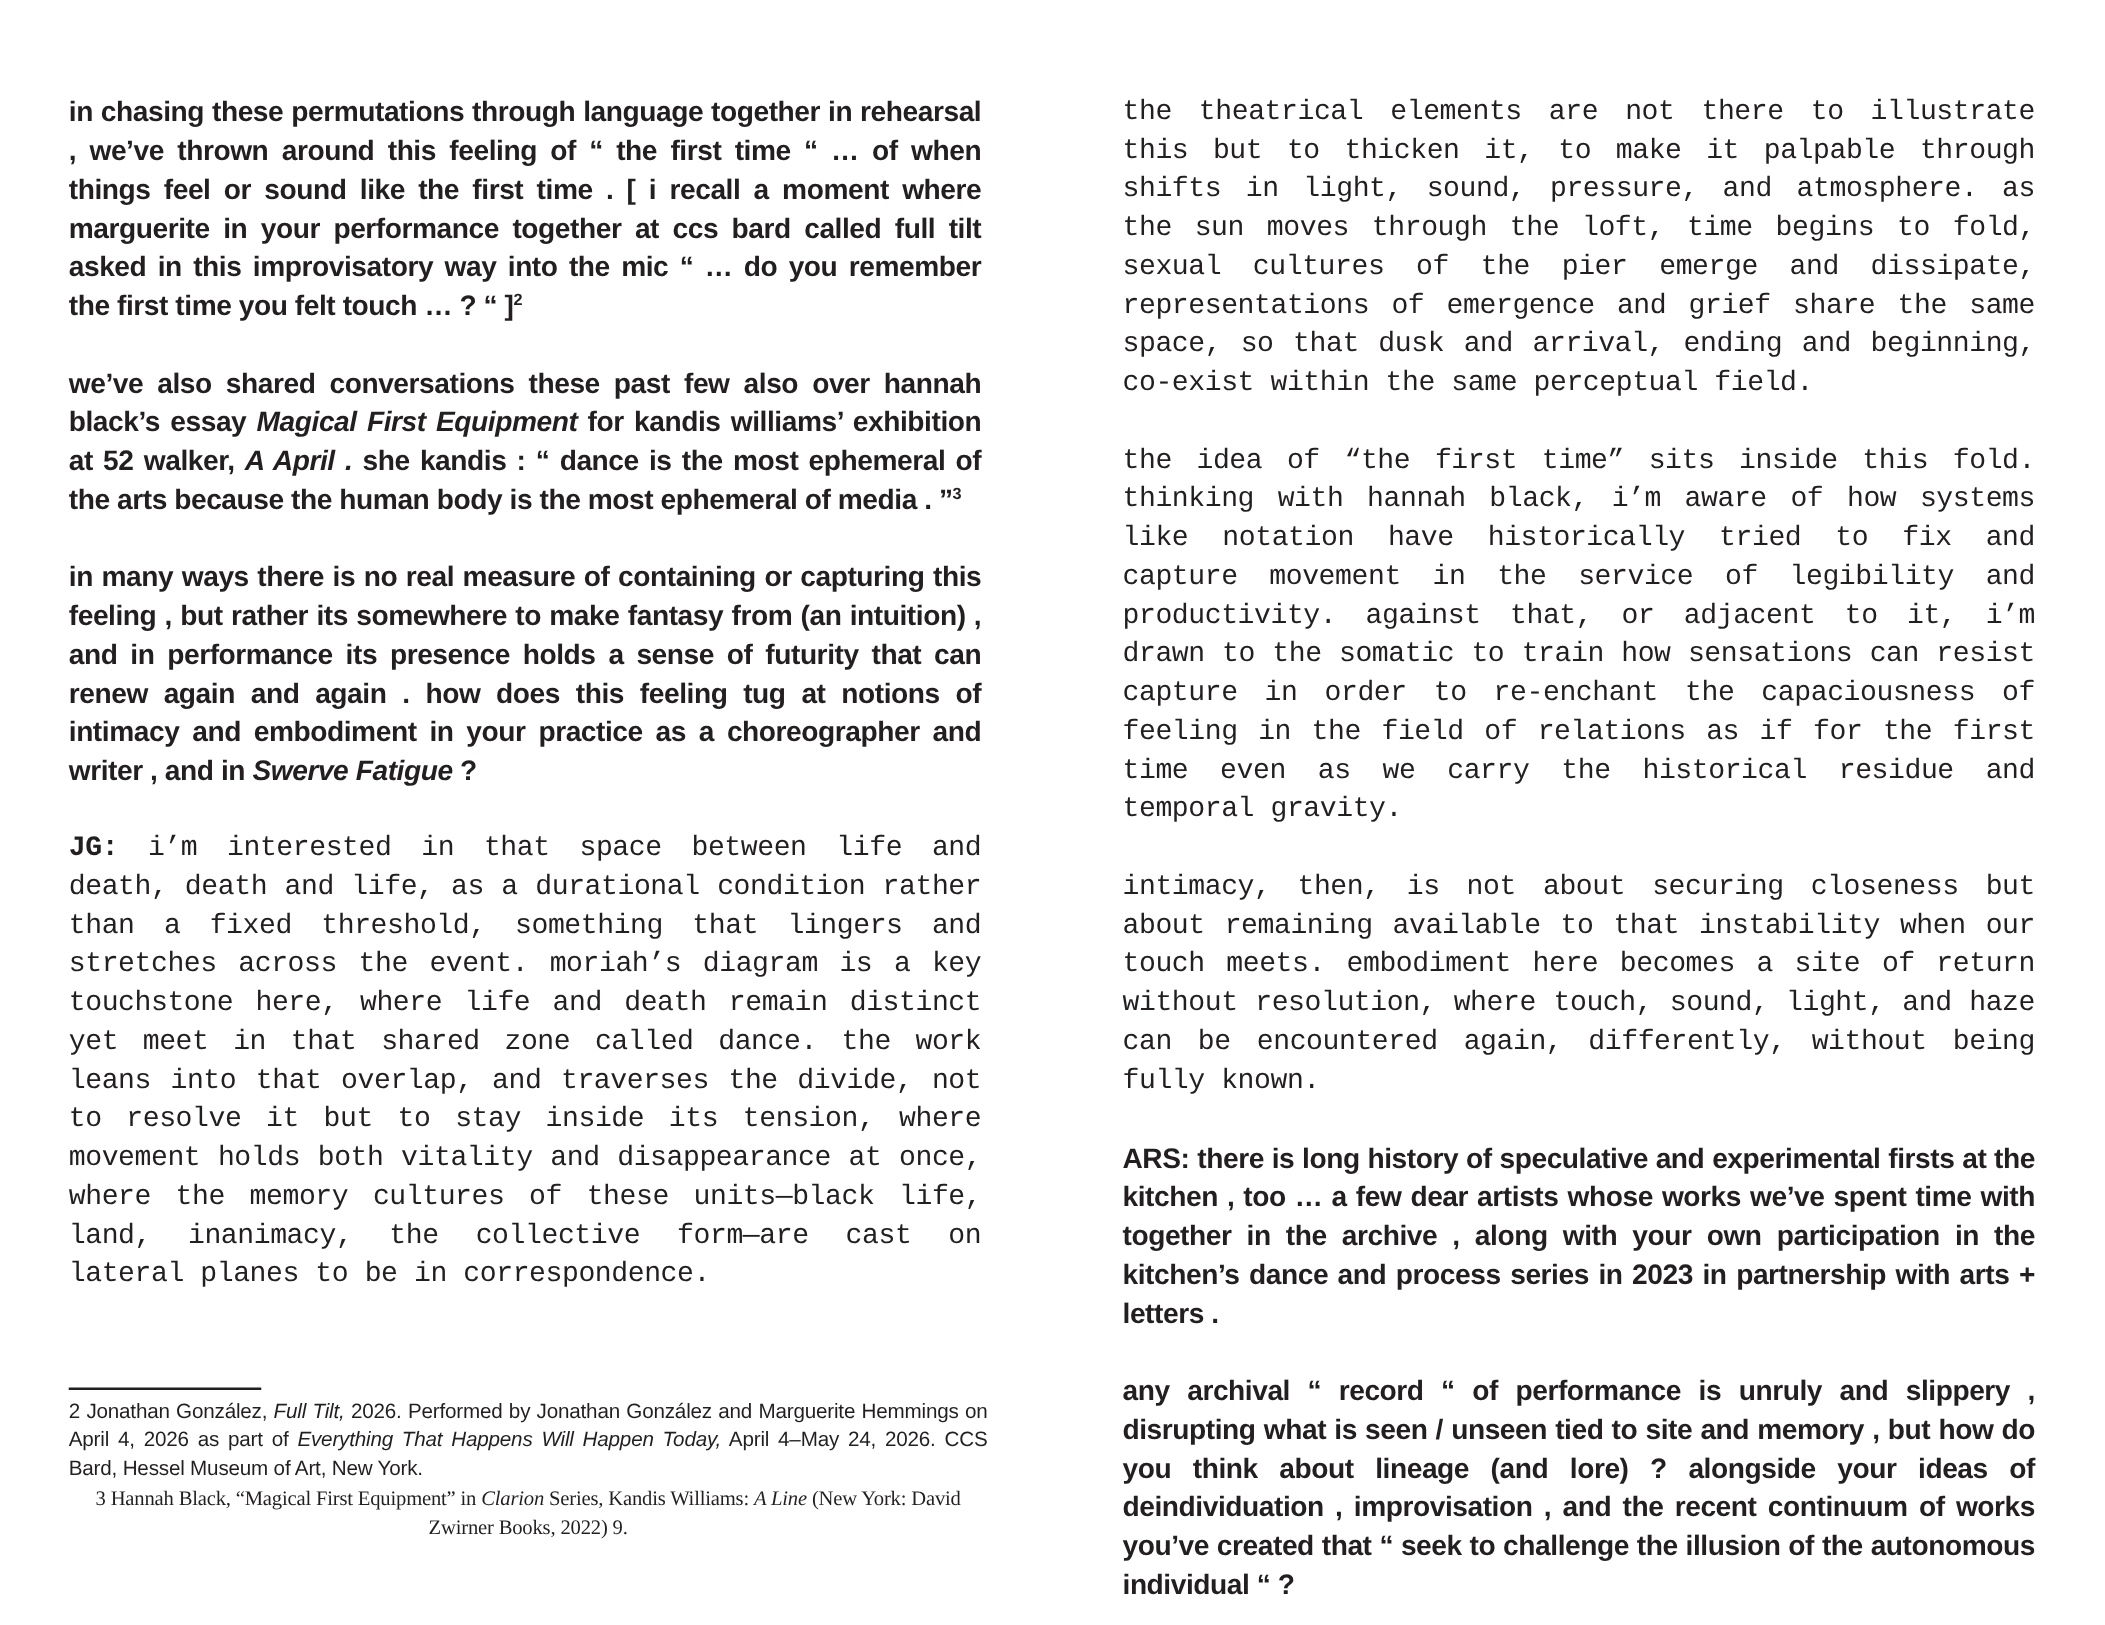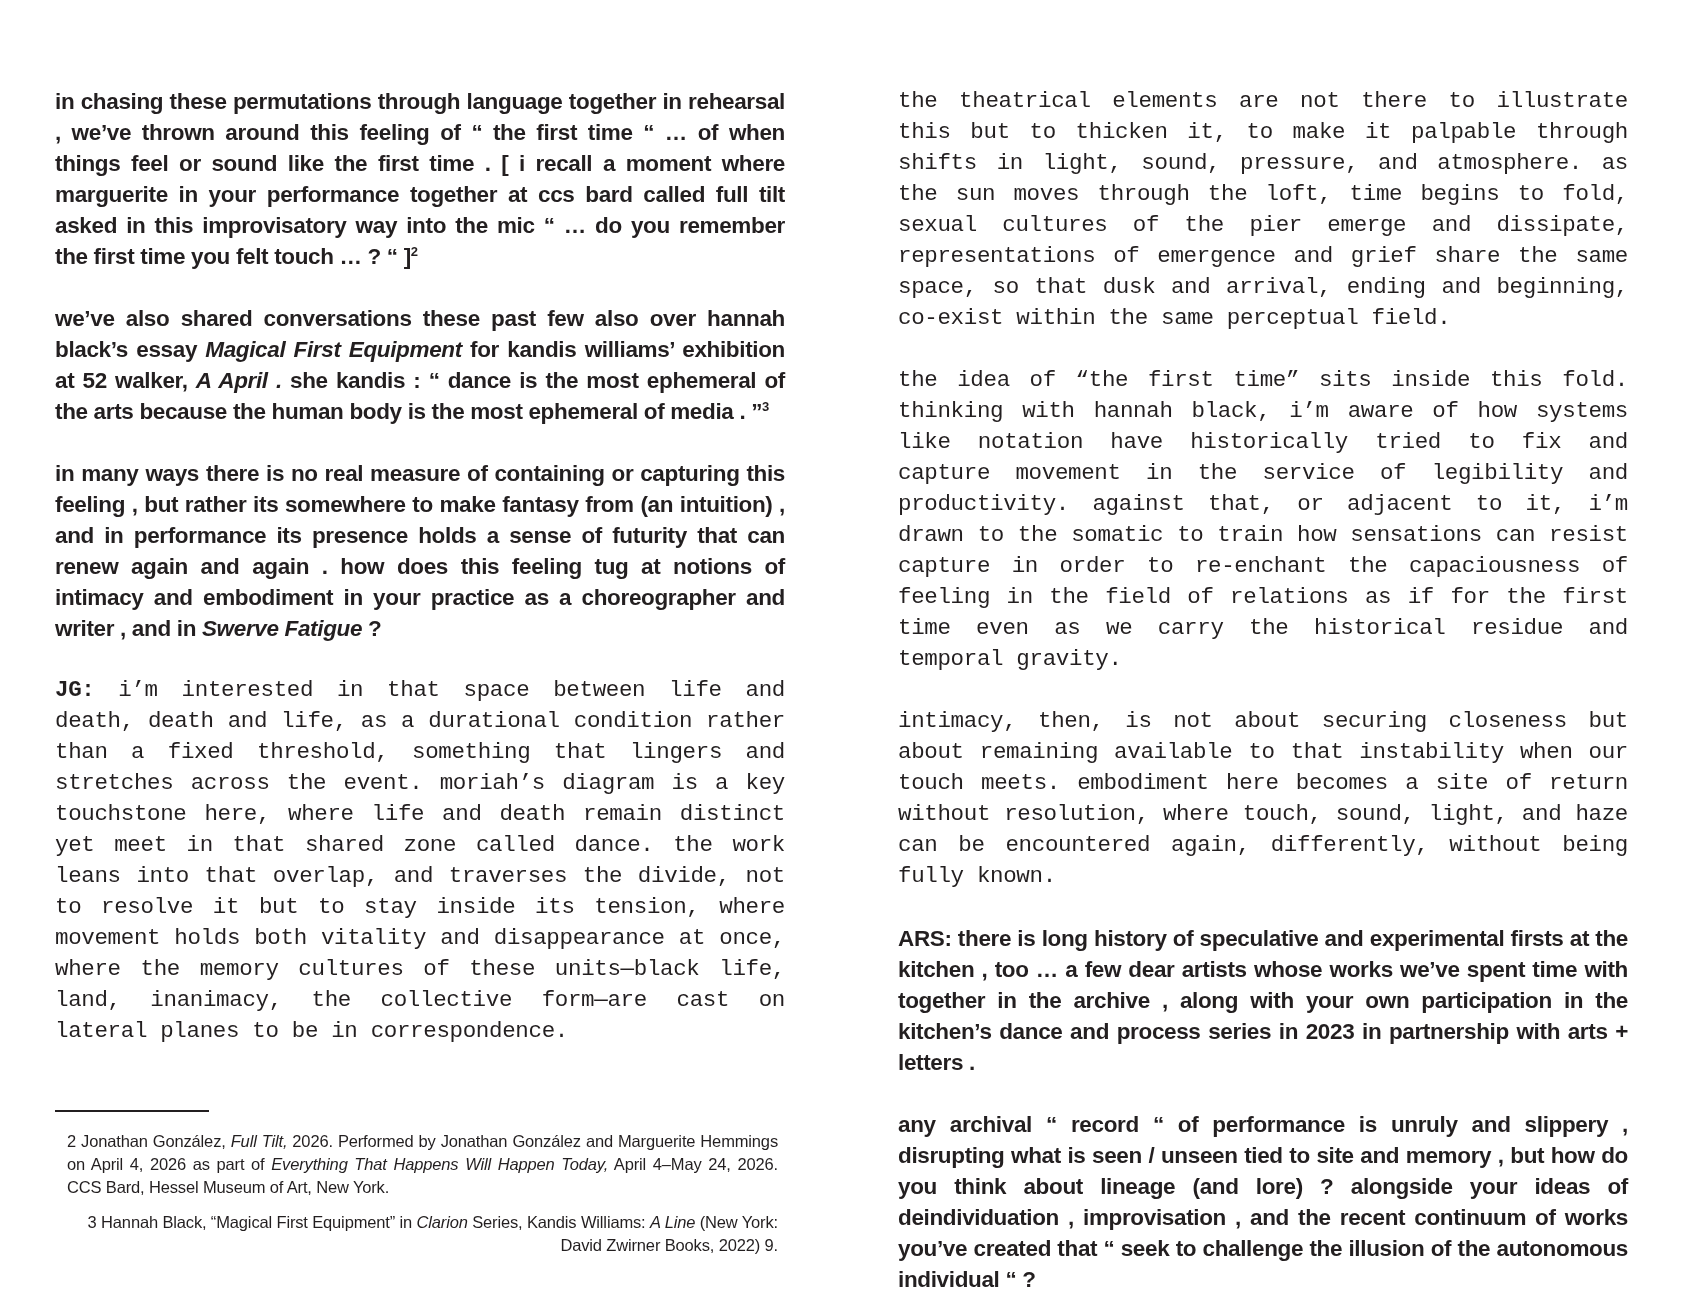--- a/index.html
+++ b/index.html
@@ -19,21 +19,21 @@
       position: absolute;
       top: 70px;
       width: 730px;
       font-size: 22.5px;
       line-height: 31px;
       letter-spacing: -0.35px;
     }
     .col-left { left: 55px; }
     .col-right { left: 898px; }
     .para {
-      margin: 16px 0 31px 0;
+      margin: 4px 0 31px 0;
       text-align: justify;
       hyphens: none;
     }
     .para.last-left-only { text-align: left; }
     .bold { font-weight: bold; }
     .regular { font-weight: normal; font-family: Liberation Mono, monospace; }
     .ital { font-style: italic; }
     sup {
       font-size: 13px;
       line-height: 0;
@@ -51,24 +51,24 @@
     .footnotes {
       position: absolute;
       left: 55px;
       top: 1118px;
       width: 735px;
       font-size: 16.5px;
       line-height: 23px;
       letter-spacing: -0.15px;
     }
     .footnote {
-      margin: 12px;
+      margin: 0;
       text-align: justify;
     }
-    .footnote.last { text-align: right; }
+    .footnote.last { text-align: center; font-family: Liberation Serif, serif; }
   </style>
 </head>
 <body>
 
 <div class="col col-left">
   <p class="para bold"><span>in chasing these permutations through language together in rehearsal , we’ve thrown around this feeling of  “ the first time “ … of when things feel or sound like the first time . [ i recall a moment where marguerite in your performance together at ccs bard called full tilt asked in this improvisatory way into the mic “ … do you remember the first time you felt touch … ? “ ]</span><sup>2</sup></p>
 
   <p class="para bold"><span>we’ve also shared conversations these past few also over hannah black’s essay </span><span class="ital">Magical First Equipment</span><span> for kandis williams’ exhibition at 52 walker, </span><span class="ital">A April .</span><span> she kandis : “ dance is the most ephemeral of the arts because the human body is the most ephemeral of media . ”</span><sup>3</sup></p>
 
   <p class="para bold last-left-only" style="text-align: justify; text-align-last: left;"><span>in many ways there is no real measure of containing or capturing this feeling , but rather its somewhere to make fantasy from (an intuition) , and in performance its presence holds a sense of futurity that can renew again and again . how does this feeling tug at notions of intimacy and embodiment in your practice as a choreographer and writer , and in </span><span class="ital">Swerve Fatigue</span><span> ?</span></p>

